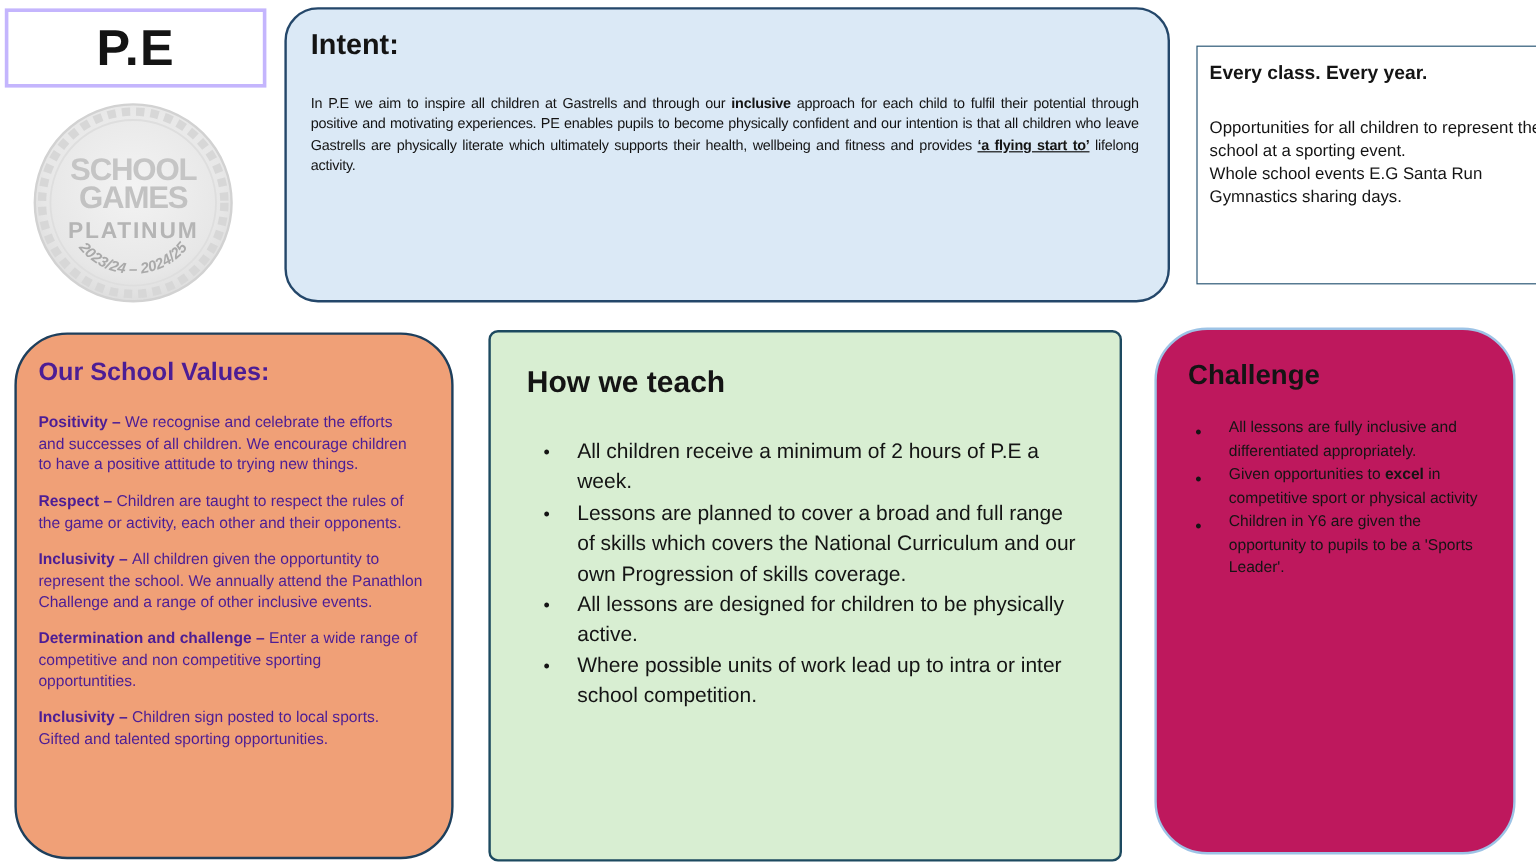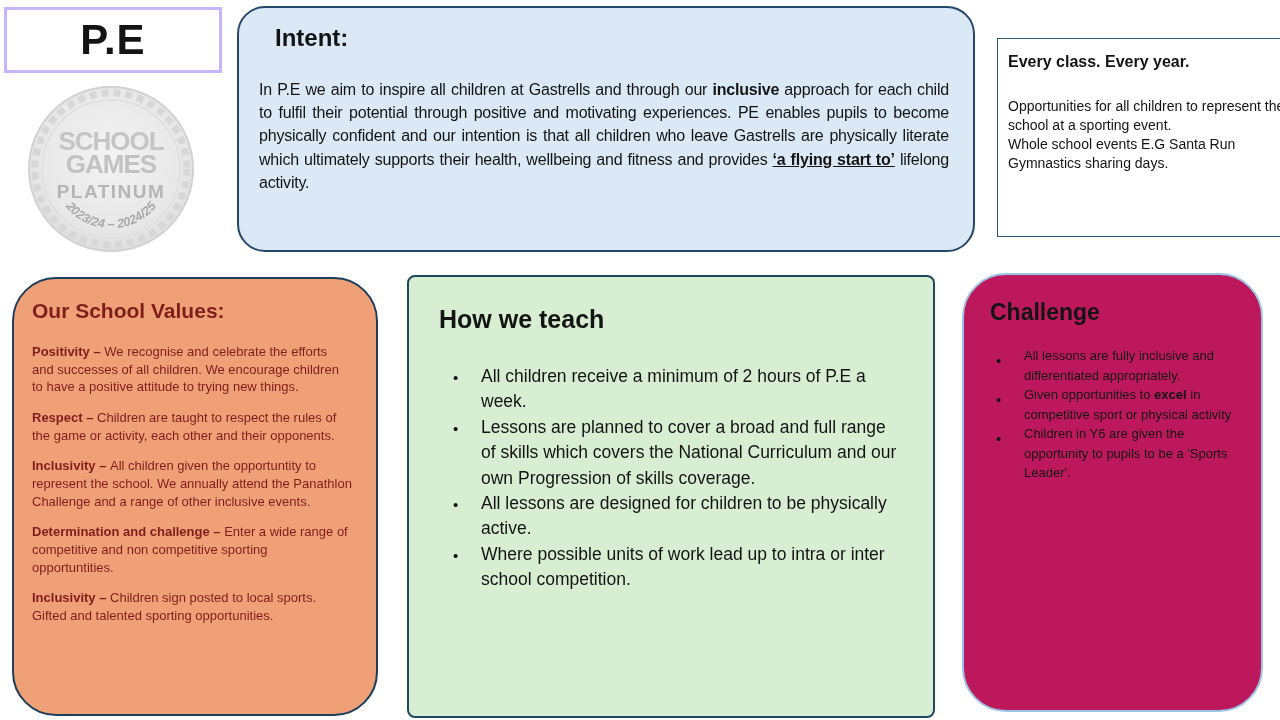--- a/index.html
+++ b/index.html
@@ -11,36 +11,36 @@
   .pe-box{left:4px;top:7px;width:218px;height:66px;background:#ffffff;
           border:3px solid #c4b5fd;display:flex;align-items:center;justify-content:center;}
   .pe-box .pe-title{font-size:42px;font-weight:800;letter-spacing:1px;}
 
   
   .badge-wrap{left:26px;top:84px;width:170px;height:170px;}
 
   
   .intent-box{left:237px;top:6px;width:738px;height:246px;background:#dbe9f6;
               border:2.5px solid #24476a;border-radius:28px;padding:16px 24px 14px 20px;}
-  .intent-heading{font-size:24px;font-weight:800;margin:0 0 0 16px;}
-  .intent-body{font-size:16px;line-height:1.45;text-align:justify;margin-top:26px;
+  .intent-heading{font-size:24px;font-weight:800;margin:0 0 0 0;}
+  .intent-body{font-size:12px;line-height:1.45;text-align:justify;margin-top:26px;
                letter-spacing:-0.2px;}
   .bold{font-weight:700;}
   .bold-underline{font-weight:700;text-decoration:underline;}
 
   
   .every-box{left:997px;top:38px;width:309px;height:199px;background:#ffffff;
              border:1.5px solid #2d5977;padding:12px 10px;text-align:left;}
   .every-heading{font-size:16px;font-weight:800;margin:2px 0 0 0;}
   .every-body{font-size:14px;line-height:1.35;margin-top:26px;}
 
   
   .values-box{left:12px;top:277px;width:366px;height:439px;background:#f0a077;
               border:2px solid #1e3f5c;border-radius:44px;padding:20px 24px 10px 18px;
-              color:#7f1d1d;}
+              color:#4c1d95;}
   .values-heading{font-size:21px;font-weight:800;margin:0;}
   .values-item{font-size:13px;line-height:1.36;margin-top:13px;}
   .values-item .vlabel{font-weight:700;}
   .values-item:first-of-type{margin-top:20px;}
 
   
   .teach-box{left:407px;top:275px;width:528px;height:443px;background:#d8eed2;
              border:2.5px solid #1d4a60;border-radius:8px;padding:24px 30px 10px 30px;}
   .teach-heading{font-size:25px;font-weight:800;margin:4px 0 0 0;}
   .teach-list{list-style:none;margin:30px 0 0 0;padding:0 0 0 12px;font-size:17.5px;line-height:1.45;}

